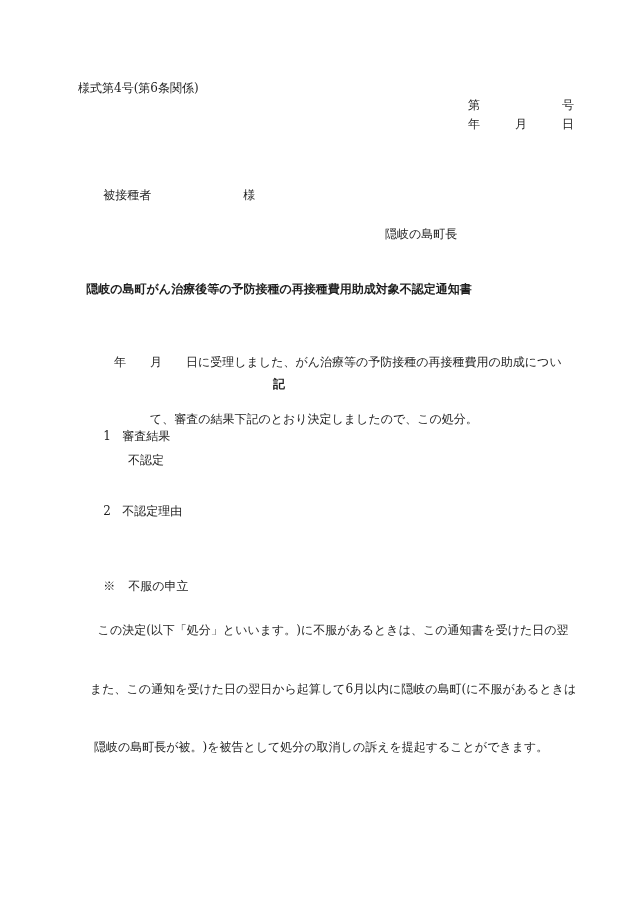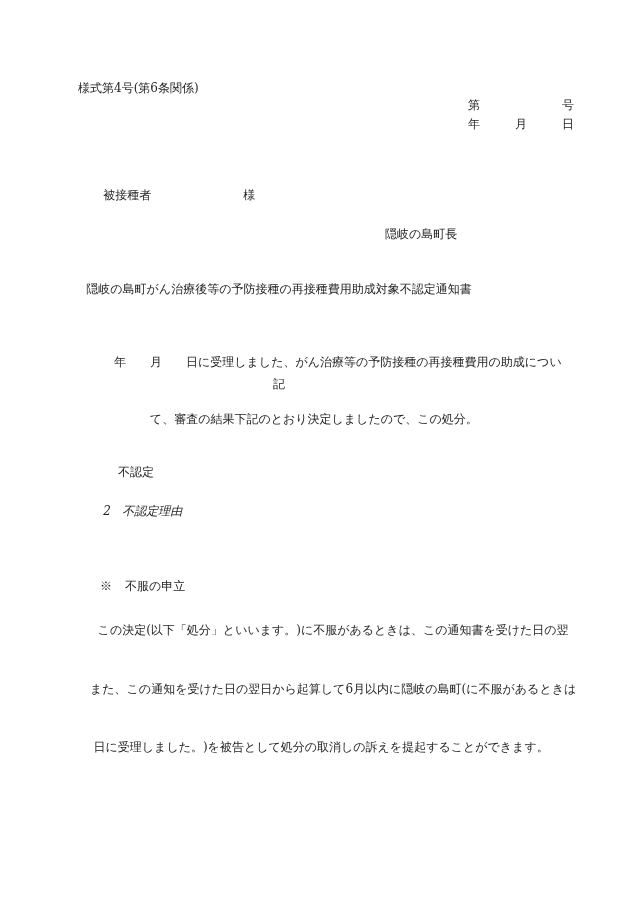--- a/index.html
+++ b/index.html
@@ -9,21 +9,21 @@
     width: 630px;
     height: 903px;
     background: #ffffff;
     color: #1e1e1e;
     font-family: "DejaVu Serif", "Liberation Serif", serif;
     font-size: 12px;
     line-height: 14px;
     overflow: hidden;
   }
   .abs { position: absolute; white-space: pre; }
-  .center { left: 0; width: 558px; text-align: center; }
+  .center { left: 0; width: 558px; text-align: center; font-weight: bold; }
   .recipient-row .name { display: inline-block; width: 140px; }
   .num-cell { display: inline-block; width: 19px; }
   .marker-cell { display: inline-block; width: 25px; }
   .para { position: absolute; white-space: pre; }
   .para div { white-space: pre; text-align: center; }
   .body-para { left: 66px; top: 315px; line-height: 19px; }
   .note-para { left: 66px; top: 582px; line-height: 19.5px; }
 </style>
 </head>
 <body>
@@ -51,32 +51,35 @@
 
   <div class="abs center" style="top:282px;">隠岐の島町がん治療後等の予防接種の再接種費用助成対象不認定通知書</div>
 
   <div class="para body-para">
     <div>　　　　年　　月　　日に受理しました、がん治療等の予防接種の再接種費用の助成につい</div>
     <div>て、審査の結果下記のとおり決定しましたので、この処分。</div>
   </div>
 
   <div class="abs center" style="top:377px;">記</div>
 
-  <div class="abs" style="left:118px; top:453px;margin-top:12px;">不認定</div>
+  <div class="abs" style="left:88px; top:415px;">
+    <span class="num-cell">1</span><span>審査結果</span>
+  </div>
+  <div class="abs" style="left:128px; top:453px;">不認定</div>
 
-  <div class="abs" style="left:88px; top:490px;font-style:italic;">
+  <div class="abs" style="left:88px; top:490px;">
     <span class="num-cell">2</span><span>不認定理由</span>
   </div>
   <div class="abs" style="left:124px; top:528px;"></div>
 
-  <div class="abs" style="left:88px; top:565px;font-family:Liberation Serif, serif;">
+  <div class="abs" style="left:88px; top:565px;">
     <span class="marker-cell">※</span><span>不服の申立</span>
   </div>
 
   <div class="para note-para">
     <div>　　この決定(以下「処分」といいます。)に不服があるときは、この通知書を受けた日の翌</div>
     <div>　　また、この通知を受けた日の翌日から起算して6月以内に隠岐の島町(に不服があるときは</div>
-    <div>日に受理しました。)を被告として処分の取消しの訴えを提起することができます。</div>
+    <div>隠岐の島町長が被。)を被告として処分の取消しの訴えを提起することができます。</div>
     
     
   </div>
 
 </div>
 
 </body></html>

